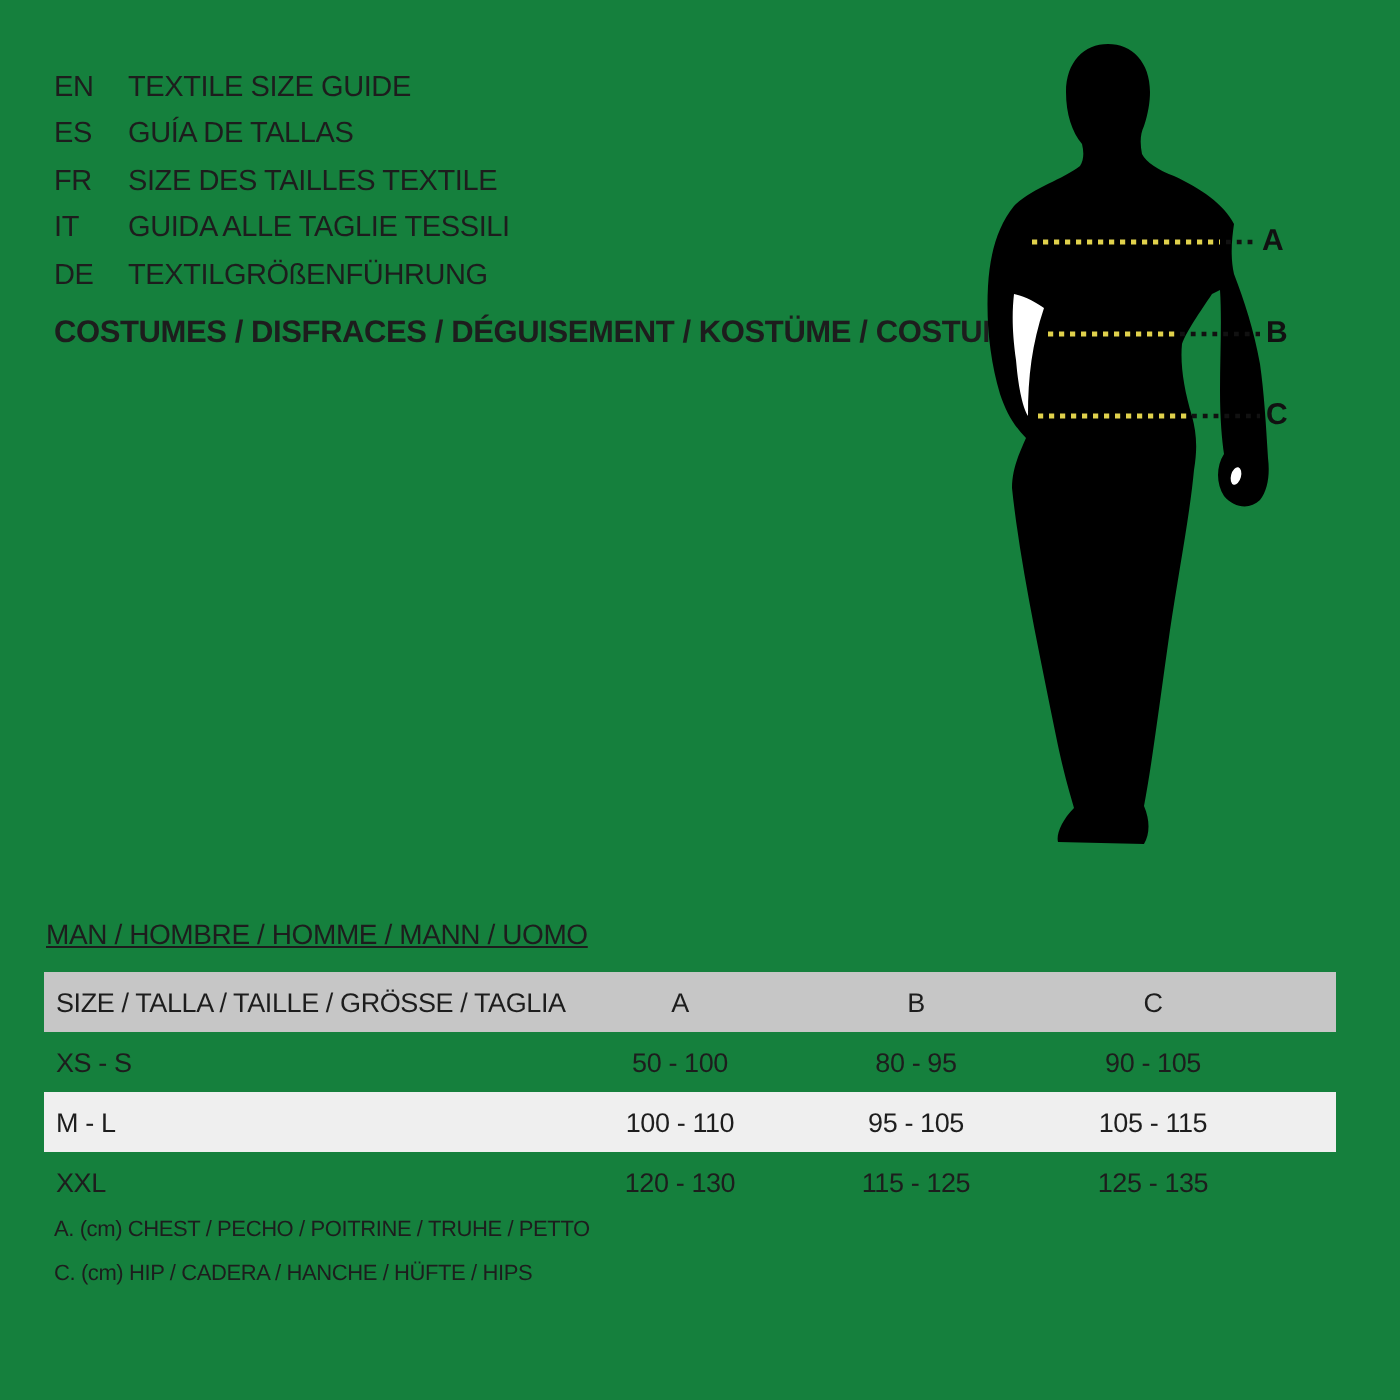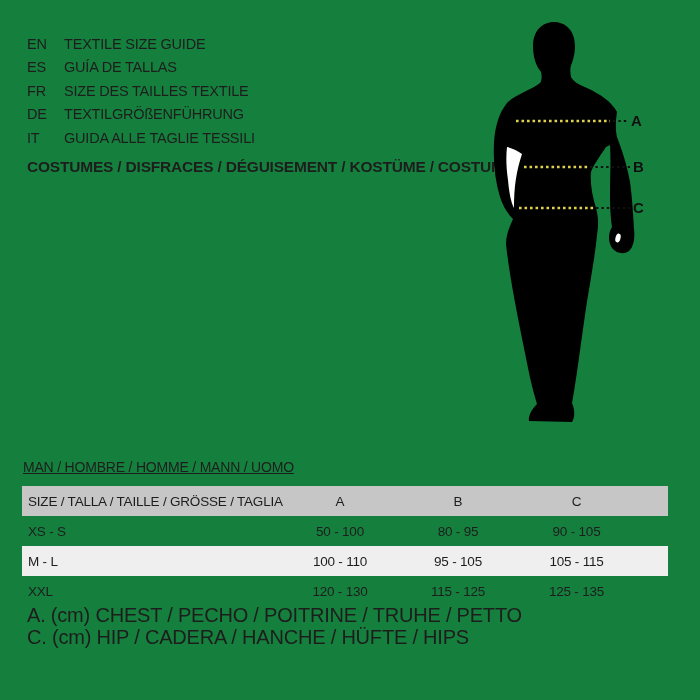--- a/index.html
+++ b/index.html
@@ -22,47 +22,47 @@
   
   .section-title{position:absolute;left:23px;top:459px;font-size:14px;letter-spacing:-0.2px;text-decoration:underline;}
   
   .size-table{position:absolute;left:22px;top:486px;width:646px;border-collapse:collapse;table-layout:fixed;font-size:13.5px;letter-spacing:-0.2px;}
   .size-table th,.size-table td{height:30px;padding:0;font-weight:400;vertical-align:middle;white-space:nowrap;}
   .size-table thead tr{background:#c6c6c6;}
   .size-table .col-size{text-align:left;padding-left:6px;}
   .size-table .col-val{text-align:center;}
   .size-table tbody tr:nth-child(even){background:#efefef;}
   
-  .legend{position:absolute;left:27px;top:604px;font-size:20px;line-height:22.2px;letter-spacing:-0.2px;}
+  .legend{position:absolute;left:27px;top:604px;font-size:11px;line-height:22.2px;letter-spacing:-0.2px;}
 </style>
 </head>
 <body>
 
 <div class="canvas">
 
   <div class="lang-list">
     <div class="lang-row">
       <span class="lang-code">EN</span>
       <span>TEXTILE SIZE GUIDE</span>
     </div>
     <div class="lang-row">
       <span class="lang-code">ES</span>
       <span>GUÍA DE TALLAS</span>
     </div>
     <div class="lang-row">
       <span class="lang-code">FR</span>
       <span>SIZE DES TAILLES TEXTILE</span>
     </div>
     <div class="lang-row">
+      <span class="lang-code">IT</span>
+      <span>GUIDA ALLE TAGLIE TESSILI</span>
+    </div>
+    <div class="lang-row">
       <span class="lang-code">DE</span>
       <span>TEXTILGRÖßENFÜHRUNG</span>
-    </div>
-    <div class="lang-row">
-      <span class="lang-code">IT</span>
-      <span>GUIDA ALLE TAGLIE TESSILI</span>
     </div>
   </div>
 
   <div class="category">COSTUMES / DISFRACES / DÉGUISEMENT / KOSTÜME / COSTUMI</div>
 
   <svg class="figure" viewBox="0 0 180 410" xmlns="http://www.w3.org/2000/svg">
     <path fill="#000000" d="
       M 84 2
       C 72 2 63 11 63 26
       C 63 37 66 46 71 52

